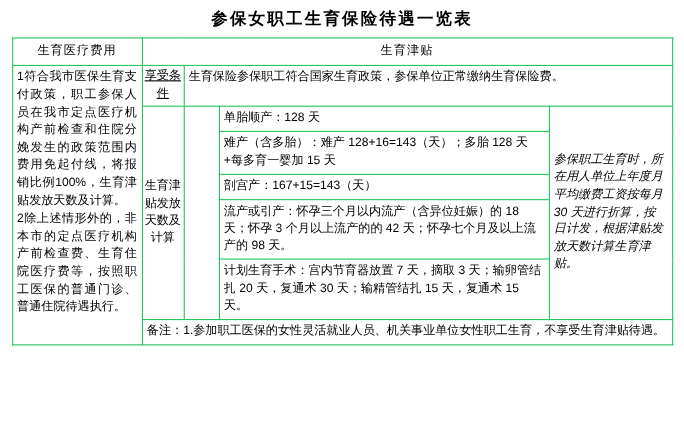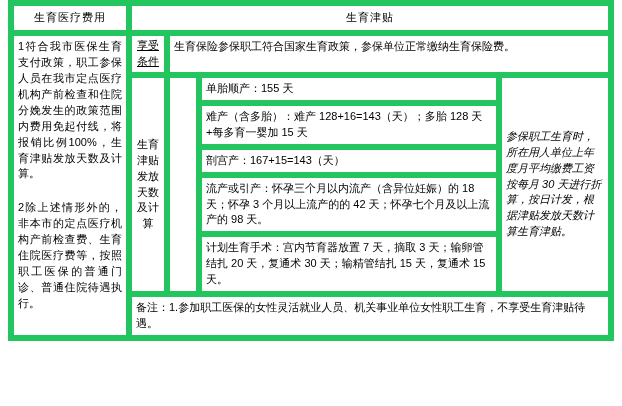--- a/index.html
+++ b/index.html
@@ -29,21 +29,21 @@
     padding-bottom: 7px;
     font-family: "Liberation Serif", serif;
   }
   table.main {
     border-collapse: collapse;
     margin: 0 auto;
     width: 600px;
     table-layout: fixed;
   }
   table.main td, table.main th {
-    border: 6px solid #22c55e;
+    border: 1px solid #22c55e;
     vertical-align: top;
     padding: 3px 4px;
     font-size: 11px;
     line-height: 1.45;
     font-weight: normal;
   }
   .hdr {
     text-align: center;
     vertical-align: middle !important;
     font-size: 12px;
@@ -69,41 +69,42 @@
     font-size: 11px;
     line-height: 1.3;
     padding: 2px 1px !important;
     text-decoration: underline;
   }
   .para {
     margin: 0;
     text-align: justify;
   }
   .para + .para {
-    margin-top: 18px;
+    margin-top: 2px;
   }
   .cell-left {
     font-size: 11px;
     line-height: 1.5;
   }
   .col-a { width: 118px; }
   .col-b { width: 38px; }
   .col-c { width: 32px; }
   .col-d { width: 300px; }
   .col-e { width: 112px; }
   .note-cell {
     font-size: 11px;
     line-height: 1.5;
   }
 </style>
 </head>
 <body>
 
 <div class="page">
 
+  <div class="doc-title">参保女职工生育保险待遇一览表</div>
 
   <table class="main">
     <colgroup>
       <col class="col-a">
       <col class="col-b">
       <col class="col-c">
       <col class="col-d">
       <col class="col-e">
     </colgroup>
     <tbody>
@@ -117,21 +118,21 @@
           <p class="para">1符合我市医保生育支付政策，职工参保人员在我市定点医疗机构产前检查和住院分娩发生的政策范围内费用免起付线，将报销比例100%，生育津贴发放天数及计算。</p>
           <p class="para">2除上述情形外的，非本市的定点医疗机构产前检查费、生育住院医疗费等，按照职工医保的普通门诊、普通住院待遇执行。</p>
         </td>
         <td class="two-char">享受条件</td>
         <td class="cell-left" colspan="3">生育保险参保职工符合国家生育政策，参保单位正常缴纳生育保险费。</td>
       </tr>
 
       <tr>
         <td class="vert-label" rowspan="5">生育津贴发放天数及计算</td>
         <td class="vert-label" rowspan="5"></td>
-        <td class="cell-left">单胎顺产：155 天</td>
+        <td class="cell-left">单胎顺产：128 天</td>
         <td class="cell-left vcenter" rowspan="5">参保职工生育时，所在用人单位上年度月平均缴费工资按每月 30 天进行折算，按日计发，根据津贴发放天数计算生育津贴。</td>
       </tr>
 
       <tr>
         <td class="cell-left">难产（含多胎）：难产 128+16=143（天）；多胎 128 天+每多育一婴加 15 天</td>
       </tr>
 
       <tr>
         <td class="cell-left">剖宫产：167+15=143（天）</td>
       </tr>

